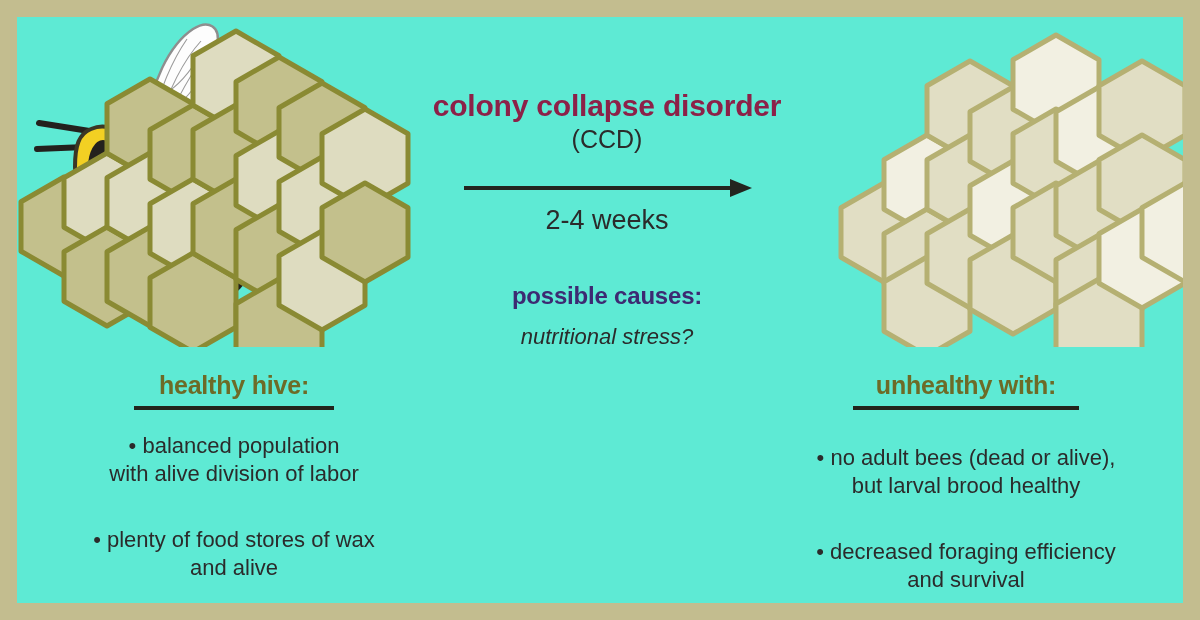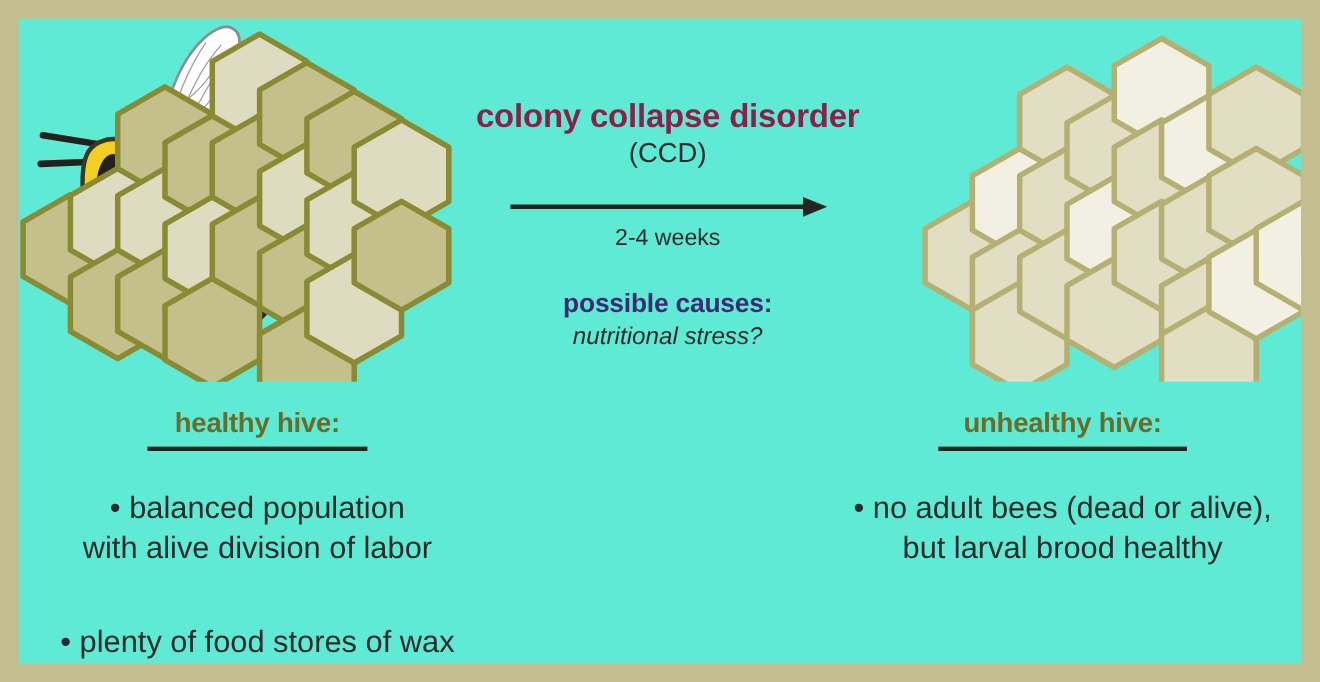--- a/index.html
+++ b/index.html
@@ -63,25 +63,25 @@
   }
   #arrow-wrap {
     margin: 0 auto;
     padding-top: 22px;
     width: 290px;
     height: 26px;
   }
   #weeks {
     margin: 0;
     padding-top: 4px;
-    font-size: 21px;
+    font-size: 27px;
     color: #2b2b2b;
   }
   #causes-title {
-    margin: 0;
+    margin: 12px;
     padding-top: 34px;
     font-size: 24px;
     font-weight: bold;
     color: #3d2a72;
     letter-spacing: -0.2px;
   }
   .cause-item {
     margin: 0;
     padding-top: 1px;
     font-size: 22px;
@@ -109,28 +109,28 @@
   }
   .heading-rule {
     height: 4px;
     background: #22251c;
     margin: 6px auto 0 auto;
   }
   #left-block .heading-rule  { width: 200px; }
   #right-block .heading-rule { width: 226px; }
 
   .bullet-para {
-    margin: 12px;
-    font-size: 28px;
+    margin: 0;
+    font-size: 22px;
     color: #2b2b2b;
     line-height: 1.28;
   }
   #left-bullet-1  { padding-top: 22px; }
   #left-bullet-2  { padding-top: 38px; }
-  #right-bullet-1 { padding-top: 22px; }
+  #right-bullet-1 { padding-top: 34px; }
   #right-bullet-2 { padding-top: 38px; }
 </style>
 </head>
 <body>
 
 <div id="canvas">
   <div id="inner">
 
     
     <svg id="left-hive-svg" class="hive-svg" viewBox="0 0 400 330">
@@ -293,22 +293,26 @@
         <span>with alive division of labor</span>
       </p>
       <p id="left-bullet-2" class="bullet-para">
         <span>• plenty of food stores of wax</span><br>
         <span>and alive</span>
       </p>
     </div>
 
     
     <div id="right-block" class="hive-block">
-      <h2 class="hive-heading">unhealthy hive:</h2>
+      <h2 class="hive-heading">unhealthy with:</h2>
       <div class="heading-rule"></div>
       <p id="right-bullet-1" class="bullet-para">
         <span>• no adult bees (dead or alive),</span><br>
         <span>but larval brood healthy</span>
       </p>
+      <p id="right-bullet-2" class="bullet-para">
+        <span>• decreased foraging efficiency</span><br>
+        <span>and survival</span>
+      </p>
     </div>
 
   </div>
 </div>
 
 </body></html>

